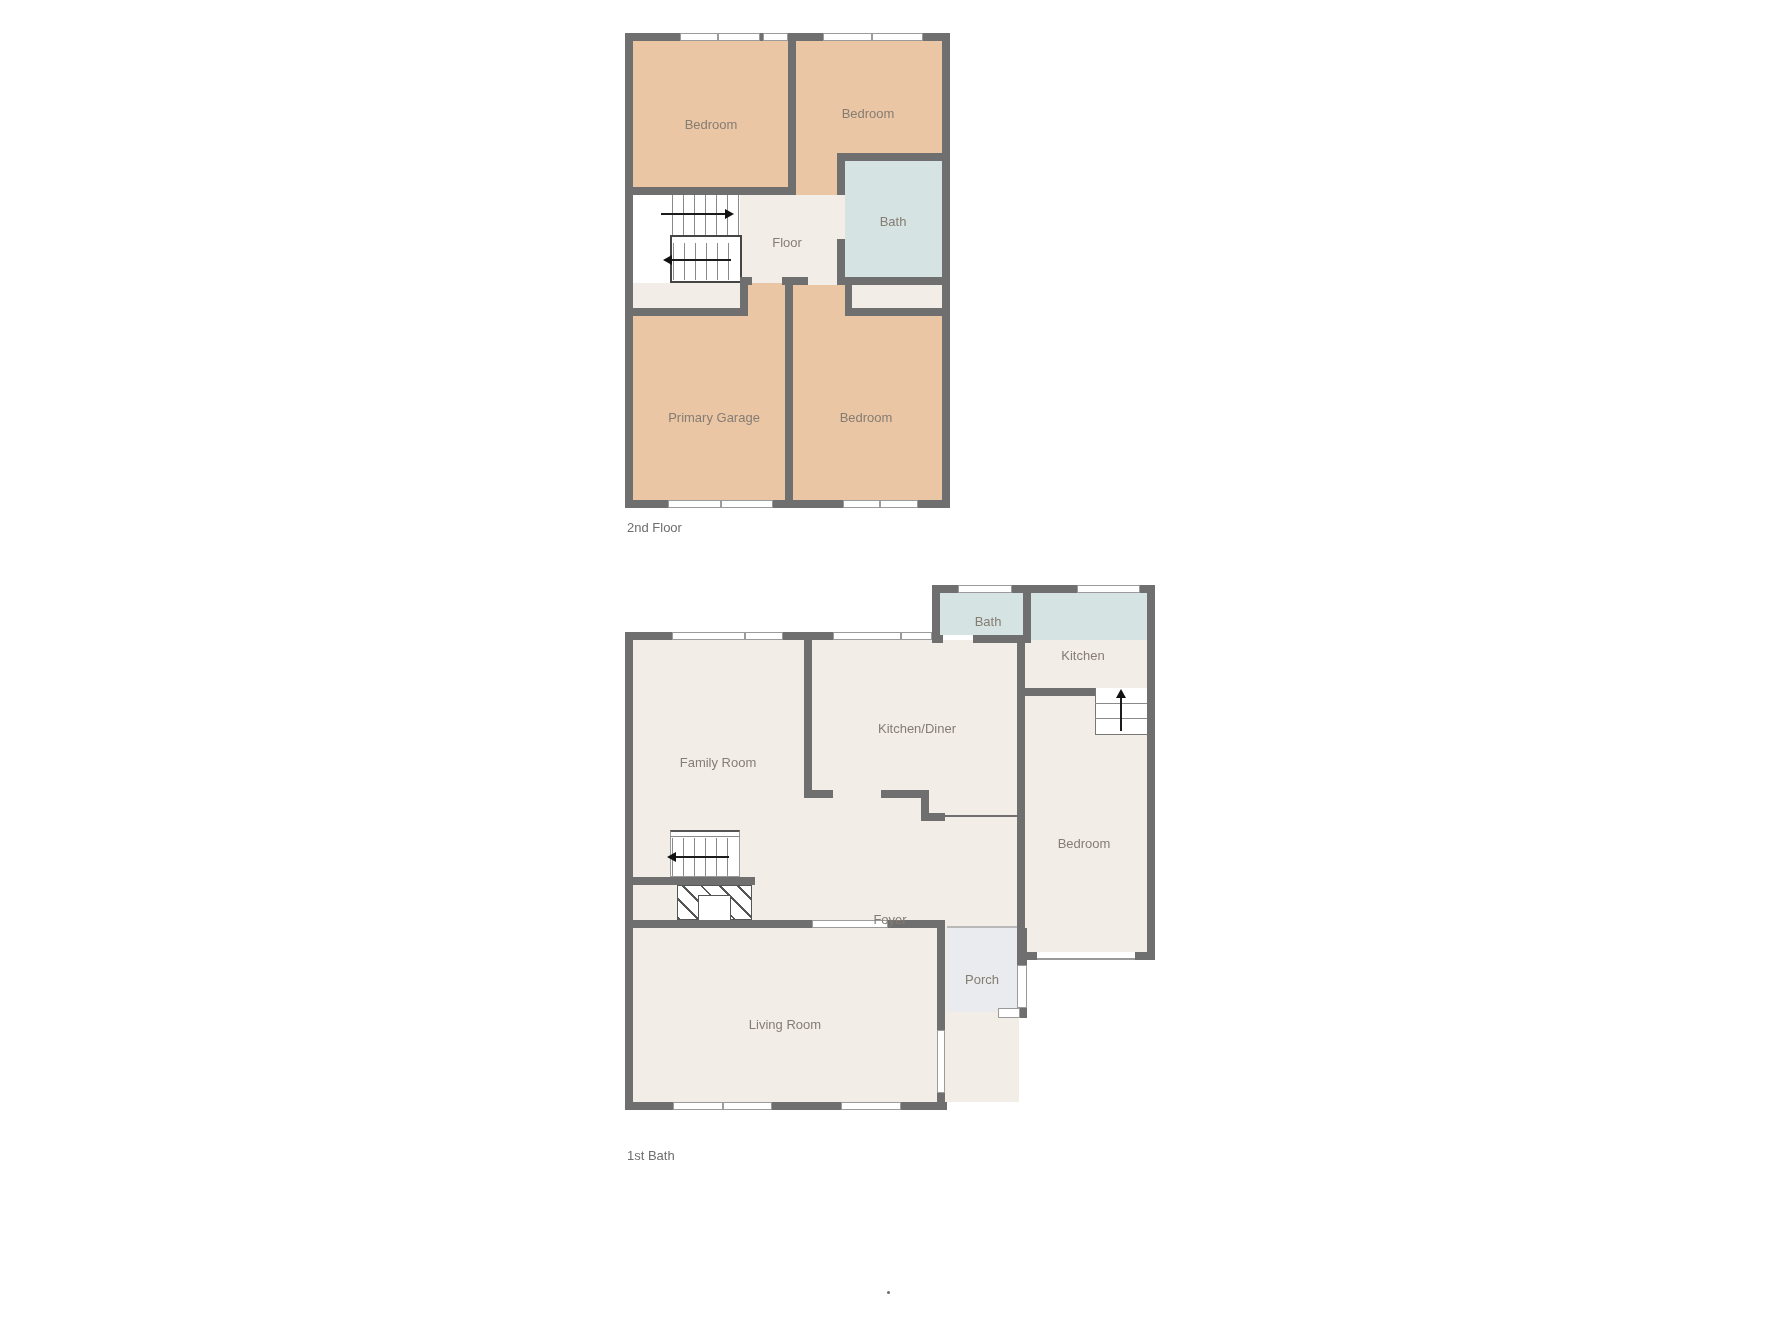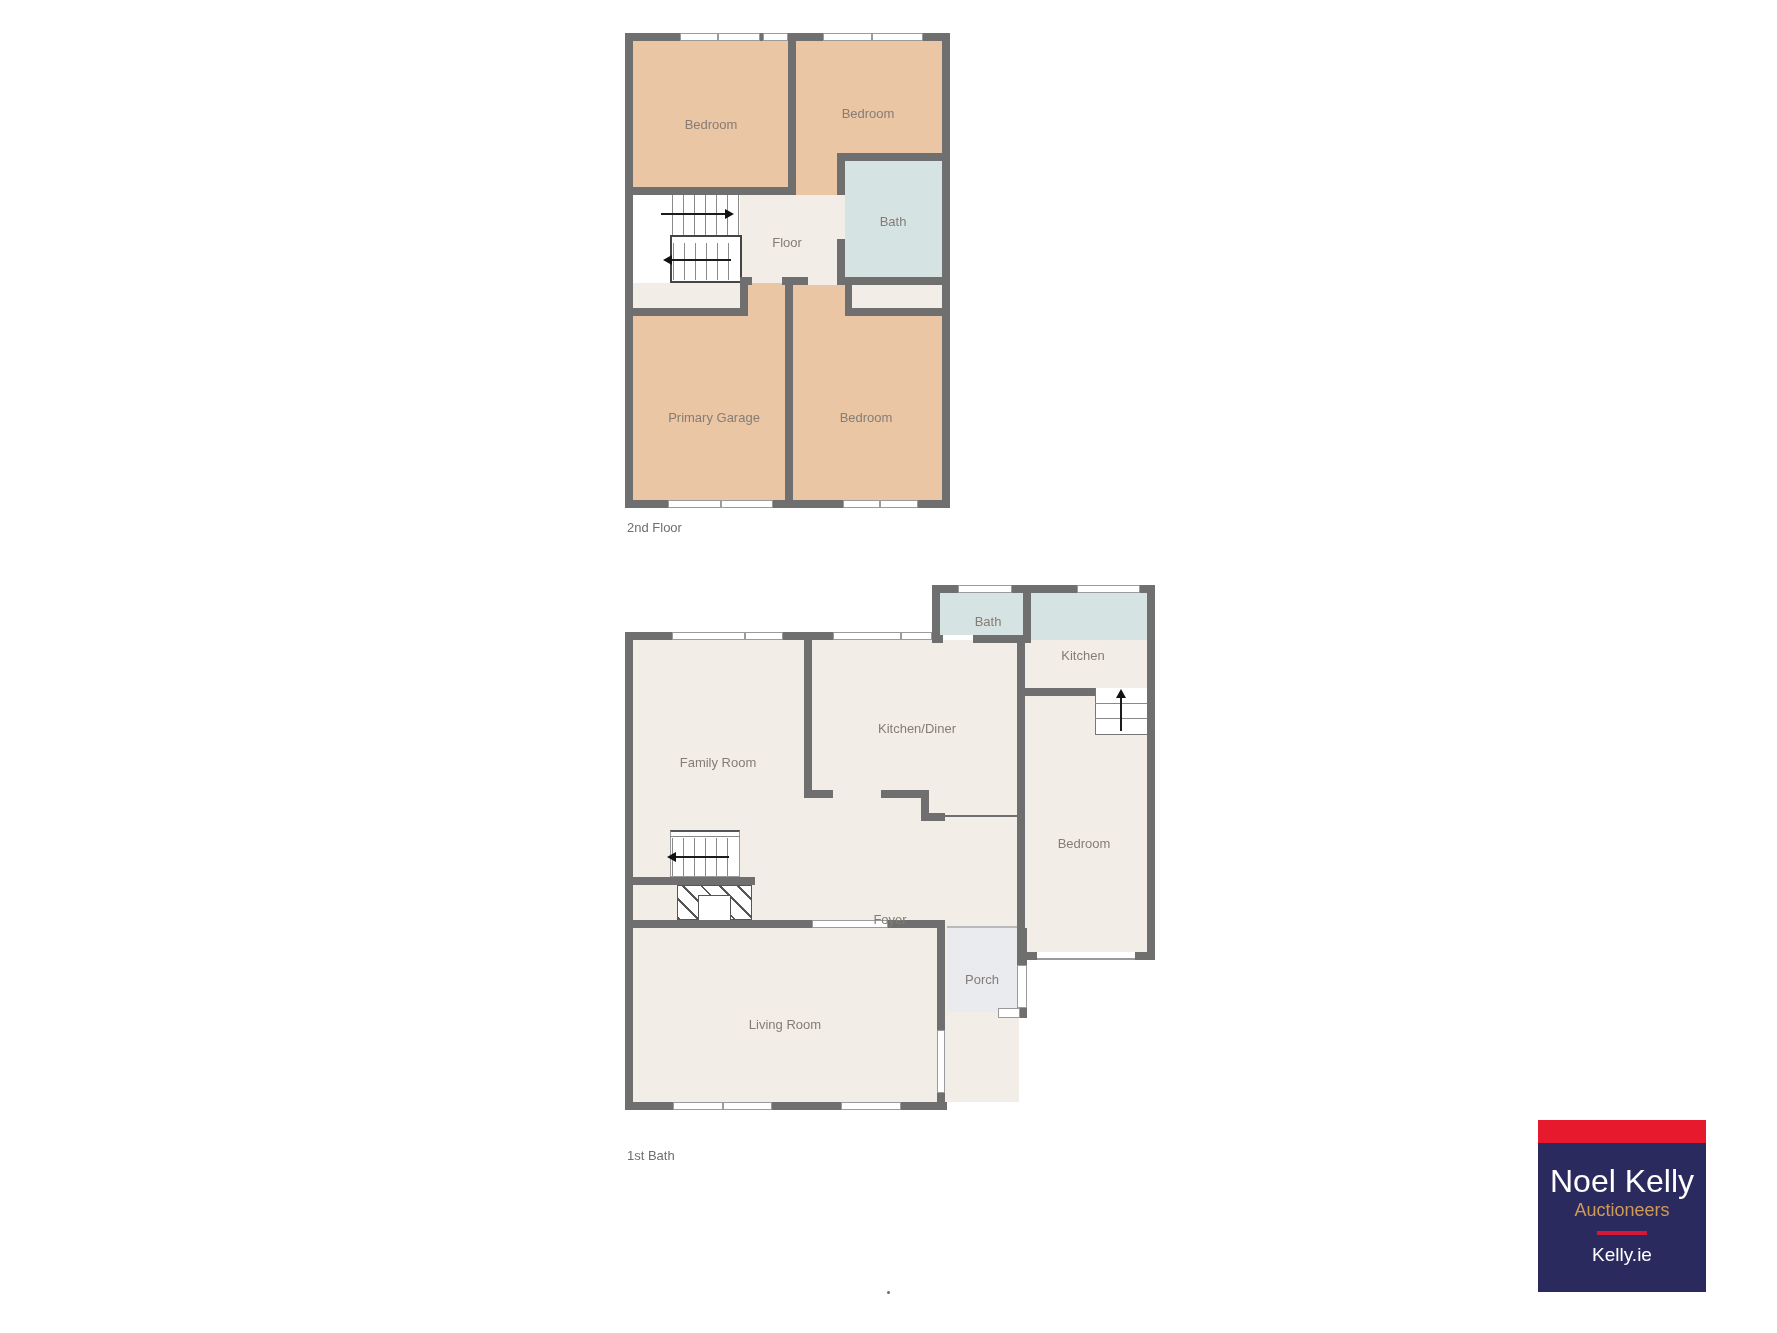--- a/index.html
+++ b/index.html
@@ -171,25 +171,16 @@
     <span class="lbl" style="left:292px;top:143px;">Kitchen/Diner</span>
     <span class="lbl" style="left:93px;top:177px;">Family Room</span>
     <span class="lbl" style="left:265px;top:290px;margin-top:44px;">Foyer</span>
     <span class="lbl" style="left:459px;top:258px;">Bedroom</span>
     <span class="lbl" style="left:357px;top:394px;">Porch</span>
     <span class="lbl" style="left:160px;top:439px;">Living Room</span>
   </div>
 
   <div class="caption" style="left:627px;top:1148px;">1st Bath</div>
 
-  <div id="logo">
-    <div class="band"></div>
-    <div class="body">
-      <div class="title">Noel Kelly</div>
-      <div class="subtitle">Auctioneers</div>
-      <div class="divider"></div>
-      <div class="website">Kelly.ie</div>
-    </div>
-  </div>
 
   <div id="stray-dot"></div>
 
 </div>
 
 </body></html>

